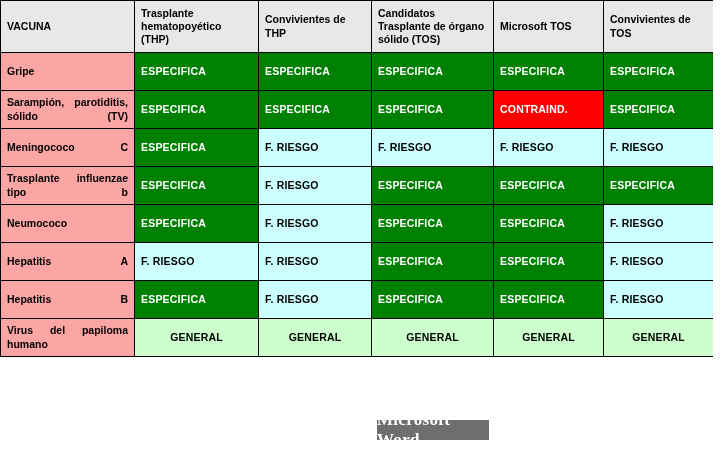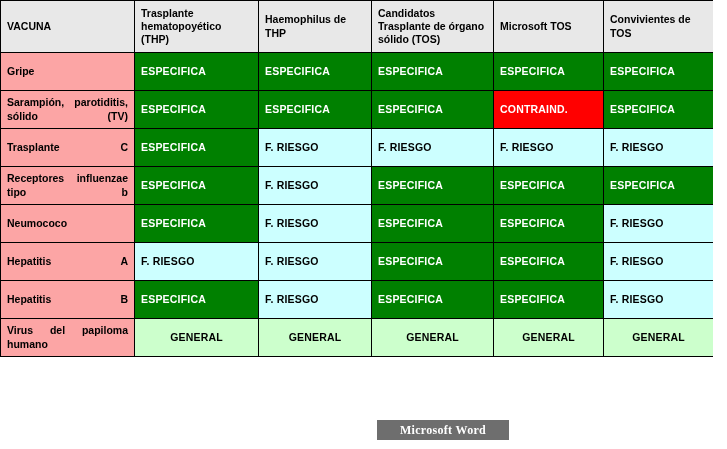--- a/index.html
+++ b/index.html
@@ -87,25 +87,25 @@
   col.c1 { width: 124px; }
   col.c2 { width: 113px; }
   col.c3 { width: 122px; }
   col.c4 { width: 110px; }
   col.c5 { width: 110px; }
 
   .watermark {
     position: absolute;
     left: 377px;
     top: 420px;
-    width: 132px;
+    width: 112px;
     height: 20px;
     background: #6e6e6e;
     color: #ffffff;
-    font-size: 12px;
+    font-size: 17px;
     font-weight: bold;
     font-family: "Liberation Serif", serif;
     display: flex;
     align-items: center;
     justify-content: center;
     letter-spacing: 0.3px;
   }
   .right-strip {
     position: absolute;
     right: 0;
@@ -134,21 +134,21 @@
         <col class="c1">
         <col class="c2">
         <col class="c3">
         <col class="c4">
         <col class="c5">
     </colgroup>
     <thead>
       <tr>
         <th class="colhead">VACUNA</th>
         <th class="colhead">Trasplante hematopoyético (THP)</th>
-        <th class="colhead">Haemophilus de THP</th>
+        <th class="colhead">Convivientes de THP</th>
         <th class="colhead">Candidatos Trasplante de órgano sólido (TOS)</th>
         <th class="colhead">Microsoft TOS</th>
         <th class="colhead">Convivientes de TOS</th>
       </tr>
     </thead>
     <tbody id="table-body">
         <tr>
           <th class="rowhead">
             <span class="rh-text">Gripe</span>
           </th>
@@ -163,31 +163,31 @@
             <span class="rh-text">Sarampión, parotiditis, sólido (TV)</span>
           </th>
           <td class="cell c-especifica">ESPECIFICA</td>
           <td class="cell c-especifica">ESPECIFICA</td>
           <td class="cell c-especifica">ESPECIFICA</td>
           <td class="cell c-contraind">CONTRAIND.</td>
           <td class="cell c-especifica">ESPECIFICA</td>
         </tr>
         <tr>
           <th class="rowhead">
-            <span class="rh-text">Trasplante C</span>
-          </th>
-          <td class="cell c-especifica">ESPECIFICA</td>
-          <td class="cell c-friesgo">F. RIESGO</td>
-          <td class="cell c-friesgo">F. RIESGO</td>
-          <td class="cell c-friesgo">F. RIESGO</td>
-          <td class="cell c-friesgo">F. RIESGO</td>
-        </tr>
-        <tr>
-          <th class="rowhead">
-            <span class="rh-text">Receptores influenzae tipo b</span>
+            <span class="rh-text">Meningococo C</span>
+          </th>
+          <td class="cell c-especifica">ESPECIFICA</td>
+          <td class="cell c-friesgo">F. RIESGO</td>
+          <td class="cell c-friesgo">F. RIESGO</td>
+          <td class="cell c-friesgo">F. RIESGO</td>
+          <td class="cell c-friesgo">F. RIESGO</td>
+        </tr>
+        <tr>
+          <th class="rowhead">
+            <span class="rh-text">Trasplante influenzae tipo b</span>
           </th>
           <td class="cell c-especifica">ESPECIFICA</td>
           <td class="cell c-friesgo">F. RIESGO</td>
           <td class="cell c-especifica">ESPECIFICA</td>
           <td class="cell c-especifica">ESPECIFICA</td>
           <td class="cell c-especifica">ESPECIFICA</td>
         </tr>
         <tr>
           <th class="rowhead">
             <span class="rh-text">Neumococo</span>

